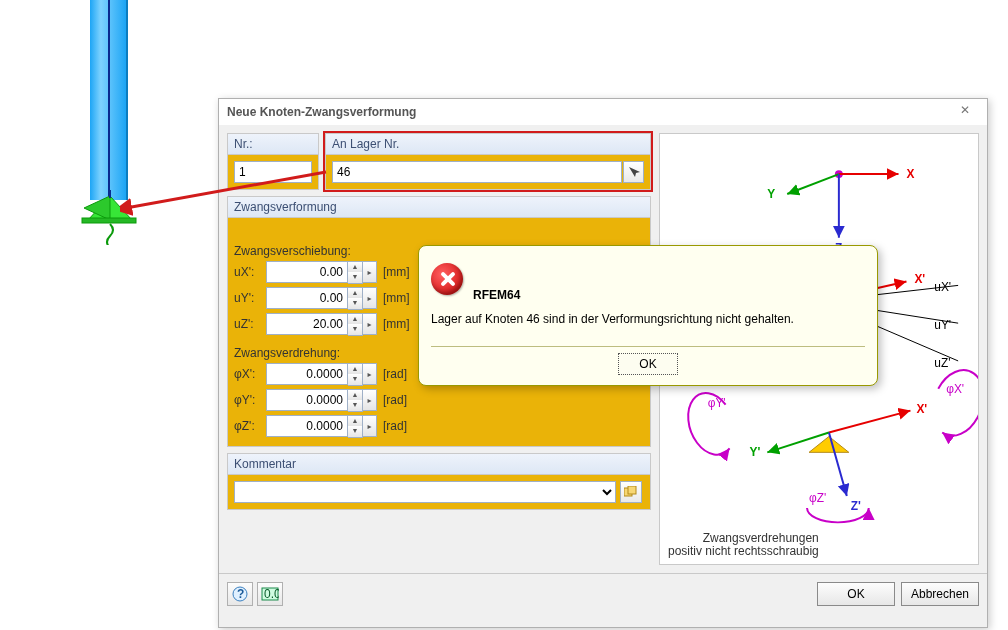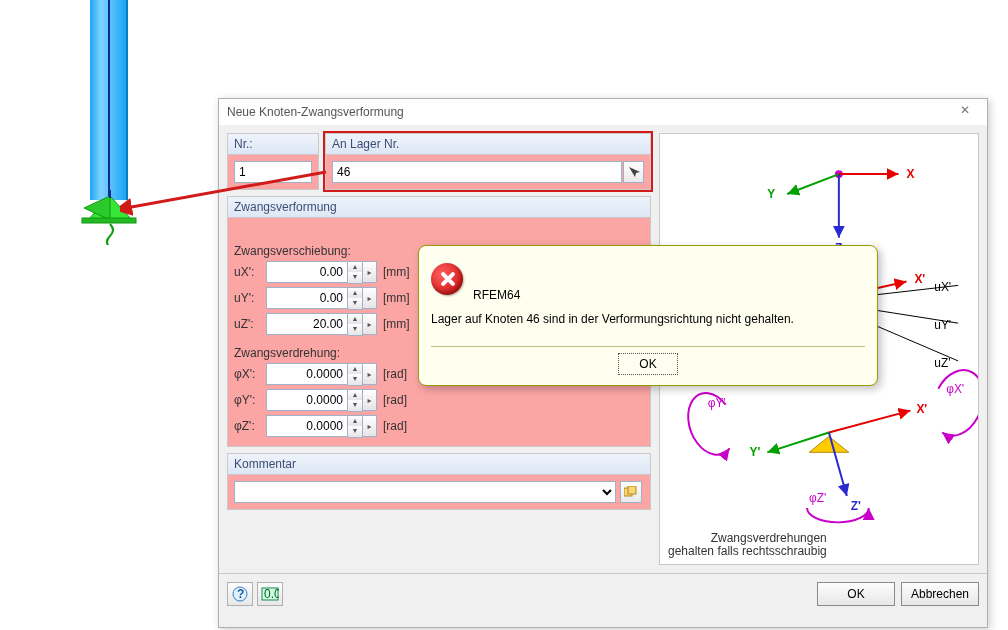--- a/index.html
+++ b/index.html
@@ -7,27 +7,27 @@
 
   
   .model { position:absolute; left:70px; top:0; width:80px; height:240px; }
   .beam { position:absolute; left:20px; top:0; width:38px; height:200px; background:linear-gradient(90deg,#1da5f5 0%,#7ed3ff 30%,#1da5f5 100%); border-right:2px solid #0c7dc0; }
   .blueline { position:absolute; left:38px; top:0; width:2px; height:200px; background:#0a2b8f; }
   .support { position:absolute; left:0; top:190px; }
 
   
   .dialog { position:absolute; left:218px; top:98px; width:770px; height:530px; background:#f0f0f0; border:1px solid #b0b0b0; box-shadow:2px 2px 8px rgba(0,0,0,.2); }
   .titlebar { height:26px; display:flex; align-items:center; padding:0 8px; background:#fff; color:#555; }
-  .titlebar .ttl { flex:1; }
+  .titlebar .ttl { flex:1;font-weight:bold; }
   .titlebar .x { width:28px; height:18px; text-align:center; color:#777; }
   .body { display:flex; padding:8px; gap:8px; }
   .left { width:424px; }
   .right { flex:1; background:#fff; border:1px solid #c9c9c9; position:relative; height:432px; }
 
-  .group { border:1px solid #c9c9c9; background:#fca5a5; margin-bottom:6px; }
+  .group { border:1px solid #c9c9c9; background:#eab308; margin-bottom:6px; }
   .group-h { background:linear-gradient(#eef3fb,#dde7f5); border-bottom:1px solid #c9c9c9; padding:3px 6px; color:#3c4f73; }
   .group-b { padding:6px; }
 
   .toprow { display:flex; gap:6px; }
   .nrbox { width:92px; }
   .knotbox { flex:1; }
   .highlight { outline:2px solid #d11b1b; }
 
   input.text { width:100%; height:22px; border:1px solid #9fb0c7; padding:0 4px; background:#fff; }
   .pickbtn { width:22px; height:22px; border:1px solid #9fb0c7; background:linear-gradient(#fff,#e9e9e9); display:inline-flex; align-items:center; justify-content:center; }
@@ -52,21 +52,21 @@
   .toolicon { width:26px; height:24px; border:1px solid #b0b0b0; background:linear-gradient(#fdfdfd,#e7e7e7); display:inline-flex; align-items:center; justify-content:center; margin-right:4px;}
 
   .diag-caption { position:absolute; bottom:6px; left:8px; font-size:11px; color:#333; line-height:13px;text-align:right; }
 
   
   .msgbox { position:absolute; left:418px; top:245px; width:460px; background:#fffff0; border:1px solid #999900; border-radius:8px; box-shadow:3px 3px 8px rgba(0,0,0,.25); z-index:50; padding:10px 12px; }
   .msghead { display:flex; align-items:center; gap:10px; }
   .erricon { width:32px; height:32px; border-radius:50%; background:radial-gradient(circle at 35% 35%, #ff6060, #c80000); position:relative; box-shadow:inset -2px -3px 4px rgba(0,0,0,.3), 1px 1px 2px rgba(0,0,0,.3);}
   .erricon::before, .erricon::after { content:""; position:absolute; left:15px; top:7px; width:4px; height:18px; background:#fff; border-radius:2px; }
   .erricon::before { transform:rotate(45deg);} .erricon::after { transform:rotate(-45deg);}
-  .msgtitle { font-weight:normal;margin-top:32px; }
+  .msgtitle { font-weight:bold;margin-top:32px; }
   .msgtext { margin:10px 0 20px 0; }
   .msgrule { border:none; border-top:1px solid #bdbd80; margin:6px 0;}
   .msgfoot { text-align:center; }
   .msgok { min-width:60px; height:22px; border:1px dotted #555; background:#fdfdf0; }
 
   
   .arrow-ann { position:absolute; left:120px; top:150px; z-index:40; pointer-events:none;}
 </style>
 </head>
 <body>
@@ -253,21 +253,21 @@
 
         <path d="M280 256 A24 34 20 1 1 284 300" fill="none" stroke="#c800c8" stroke-width="2" marker-end="url(#ar)"></path>
         <text x="288" y="260" fill="#c800c8">φX'</text>
         <path d="M66 272 A22 32 -20 1 0 70 316" fill="none" stroke="#c800c8" stroke-width="2" marker-end="url(#ar)"></path>
         <text x="48" y="274" fill="#c800c8">φY'</text>
         <path d="M148 376 A30 14 0 1 0 210 376" fill="none" stroke="#c800c8" stroke-width="2" marker-end="url(#ar)"></path>
         <text x="150" y="370" fill="#c800c8">φZ'</text>
       </svg>
       <div class="diag-caption">
         <span>Zwangsverdrehungen</span><br>
-        <span>gehalten falls rechtsschraubig</span>
+        <span>positiv nicht rechtsschraubig</span>
       </div>
     </div>
   </div>
 
   <div class="footer">
     <span class="toolicon">
       <svg width="16" height="16">
           <circle cx="8" cy="8" r="7" fill="#dff0ff" stroke="#3a7fbf"></circle>
           <text x="5" y="12" fill="#1a5a99" font-weight="bold">?</text>
         </svg>

